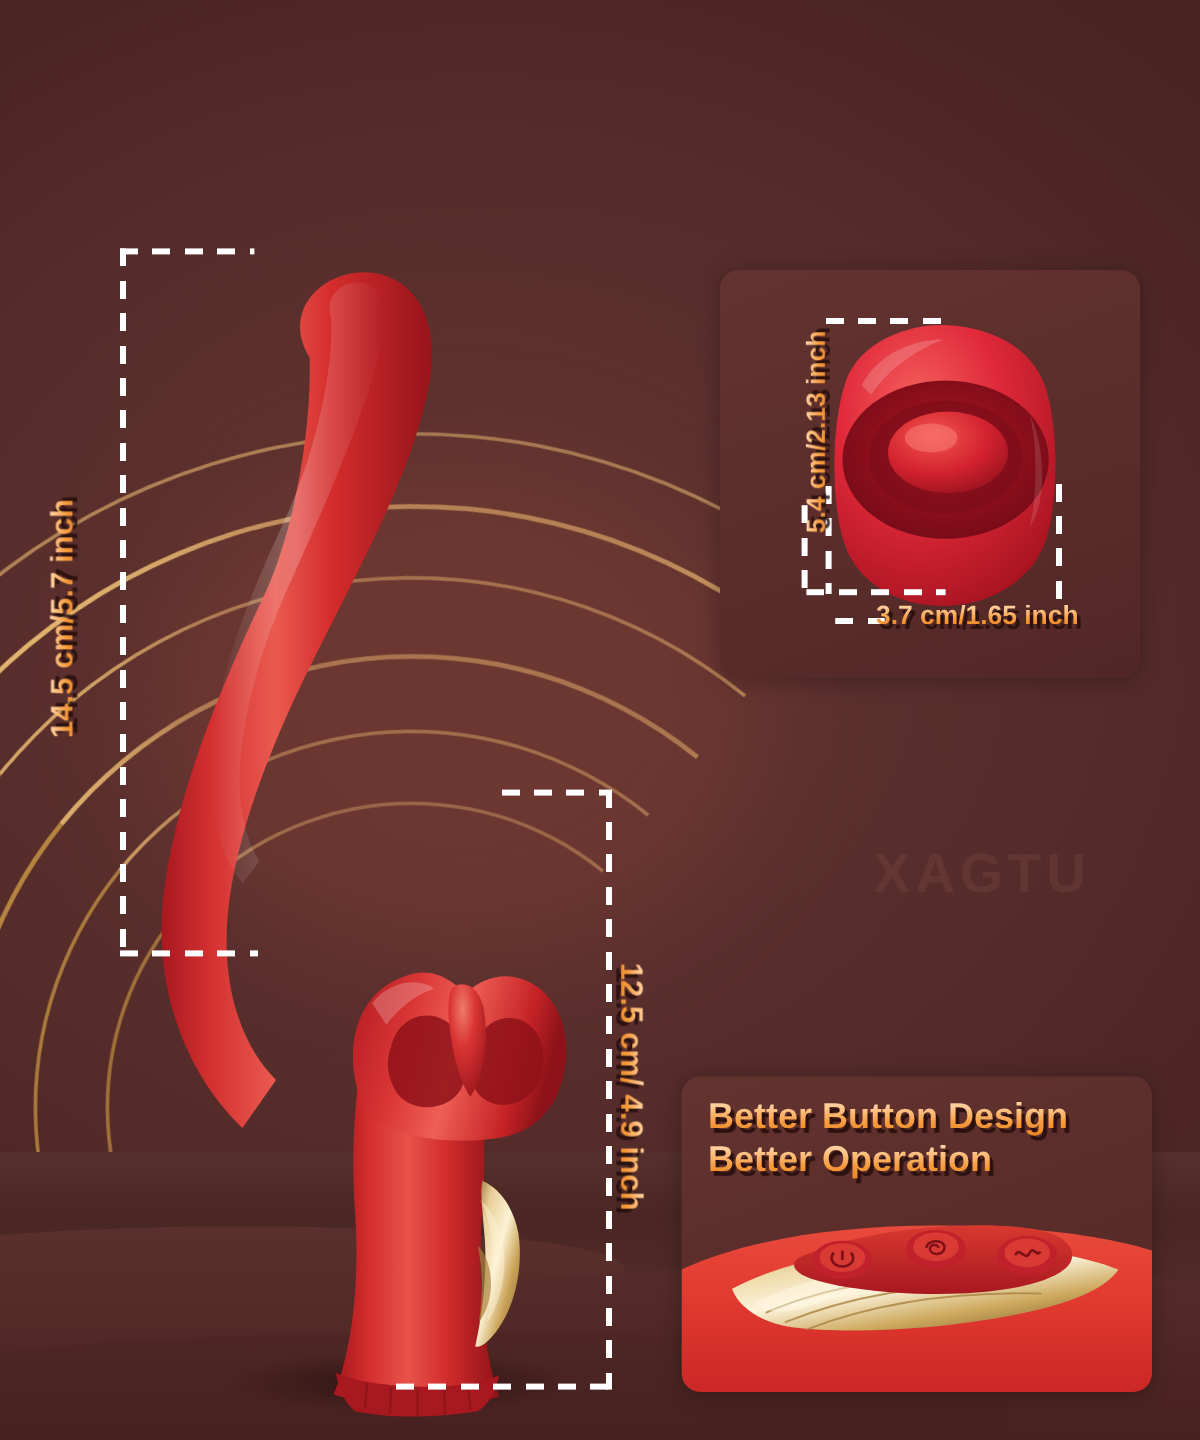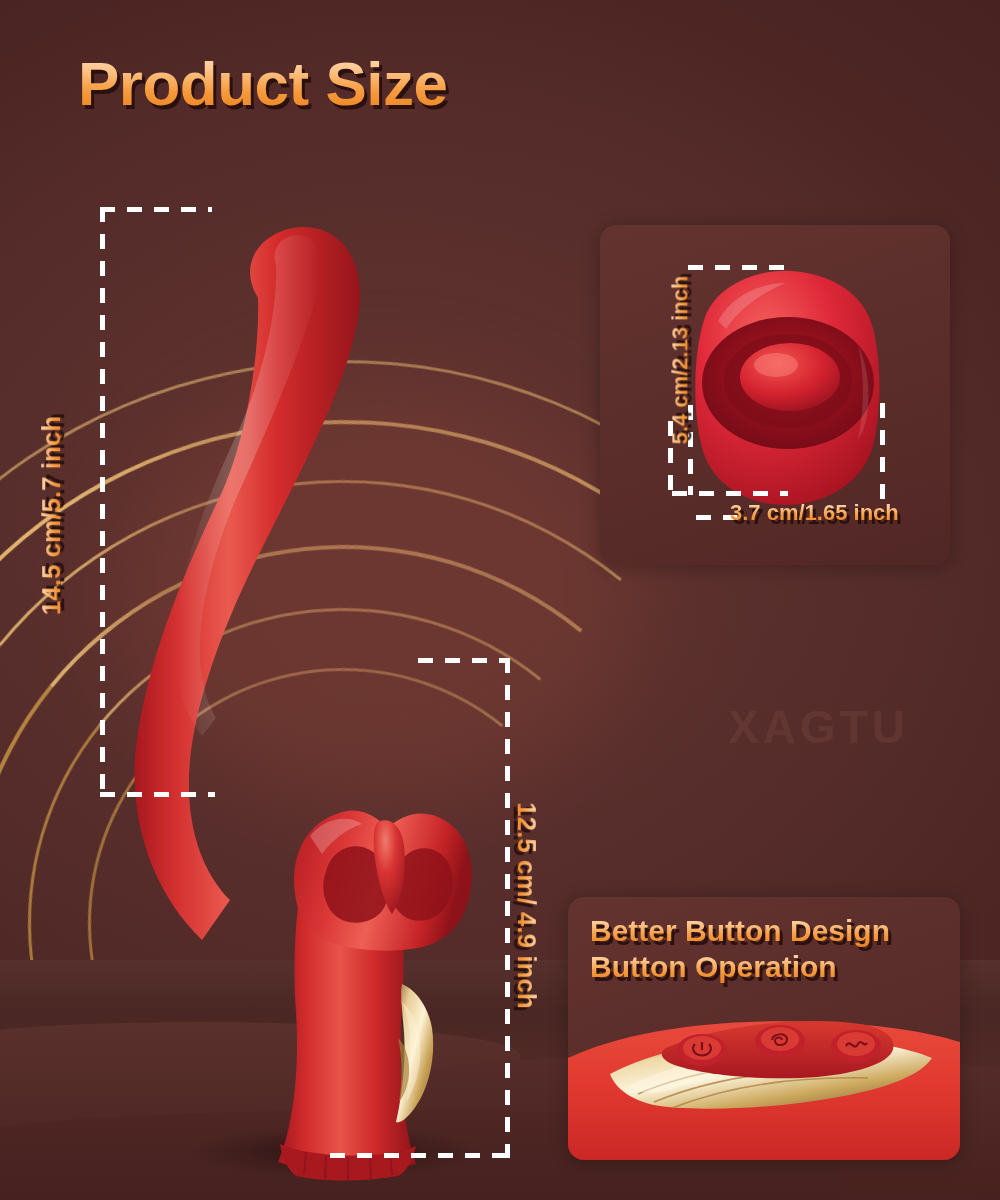--- a/index.html
+++ b/index.html
@@ -231,21 +231,21 @@
     <div class="dash-v" style="left:68px;top:196px;height:78px;"></div>
     <div class="dash-h" style="left:72px;top:266px;width:116px;"></div>
     <div class="dash-h" style="left:96px;top:290px;width:42px;"></div>
     <div class="dash-v" style="left:280px;top:178px;height:100px;"></div>
   </div>
   <div class="gtxt dim d-inset-v">5.4 cm/2.13 inch</div>
   <div class="gtxt dim d-inset-h">3.7 cm/1.65 inch</div>
 
   <div class="panel panel-bot">
     <div class="cap gtxt">Better Button Design</div>
-    <div class="cap gtxt" style="top:52px;">Button Operation</div>
+    <div class="cap gtxt" style="top:52px;">Better Operation</div>
 
     <svg width="392" height="190" viewBox="0 0 392 190" style="position:absolute;left:0;top:105px;">
       <defs>
         <linearGradient id="surfG" x1="0" y1="0" x2="0" y2="1">
           <stop offset="0%" stop-color="#e84a3c"></stop>
           <stop offset="35%" stop-color="#e23a30"></stop>
           <stop offset="100%" stop-color="#c12022"></stop>
         </linearGradient>
         <linearGradient id="plateG" x1="0.1" y1="0" x2="0.9" y2="1">
           <stop offset="0%" stop-color="#8a6630"></stop>
@@ -286,15 +286,14 @@
         <path d="M204,38 C204,31 220,30 219,38 C218,44 208,45 207,39 C206,35 214,34 214,38" stroke="#7d0f18" stroke-width="2" fill="none"></path>
       </g>
       <g>
         <ellipse cx="288" cy="44" rx="25" ry="16" fill="#c0212a"></ellipse>
         <ellipse cx="288" cy="42" rx="19" ry="12" fill="#d93a33"></ellipse>
         <path d="M278,44 C282,36 286,50 290,42 C293,36 296,46 299,41" stroke="#7d0f18" stroke-width="2.2" fill="none"></path>
       </g>
     </svg>
   </div>
 
-  <div class="gtxt title">Product Size</div>
 
 </div>
 
 </body></html>

